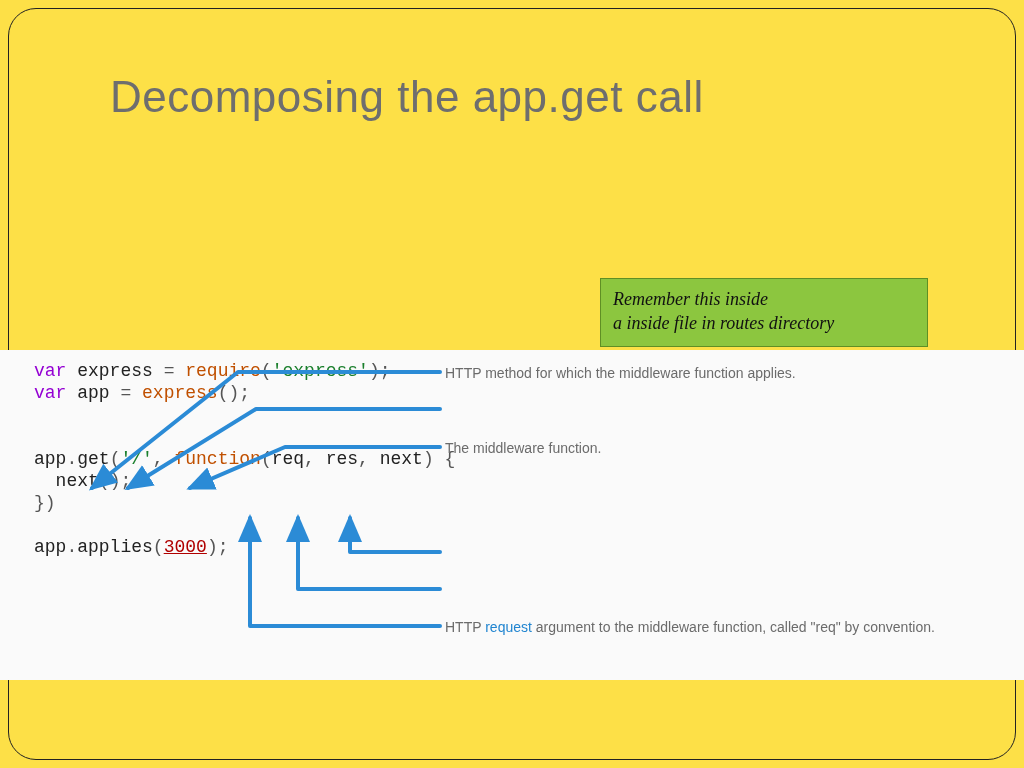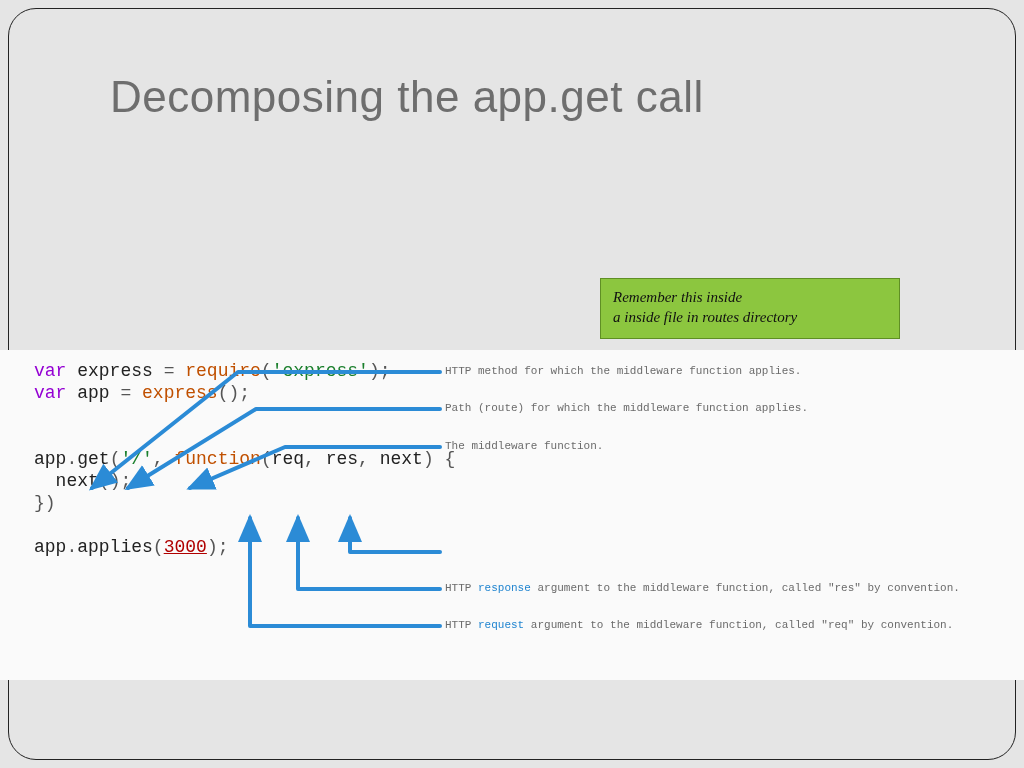--- a/index.html
+++ b/index.html
@@ -1,48 +1,48 @@
 <!DOCTYPE html>
 <html><head>
 <meta charset="utf-8">
 <style>
   * { box-sizing: border-box; margin: 0; padding: 0; }
   html, body { width: 1024px; height: 768px; background: #fff; font-family: Arial, Helvetica, sans-serif; }
   .slide {
     position: relative;
     width: 1024px;
     height: 768px;
-    background: #e5e5e5;
+    background: #fde047;
   }
   .frame {
     position: absolute;
     left: 8px; right: 8px; top: 8px; bottom: 8px;
     border: 1.5px solid #222;
     border-radius: 28px;
   }
   .title {
     position: absolute;
     left: 110px;
     top: 72px;
     font-size: 44px;
     font-weight: 400;
     color: #6e6e6e;
     letter-spacing: 0.5px;
   }
   .greenbox {
     position: absolute;
     left: 600px;
     top: 278px;
-    width: 300px;
+    width: 328px;
     padding: 8px 12px 10px 12px;
     background: #8cc63f;
     border: 1px solid #5f8f24;
     font-family: Georgia, 'Times New Roman', serif;
     font-style: italic;
-    font-size: 15px;
+    font-size: 18px;
     line-height: 1.35;
     color: #111;
   }
   .diagram {
     position: absolute;
     left: 0;
     top: 350px;
     width: 1024px;
     height: 330px;
     background: #fafafa;
@@ -59,24 +59,23 @@
   }
   .kw { color: #9400d3; }      
   .id { color: #222; }
   .fn { color: #c05000; }      
   .str{ color: #1a7f2c; }      
   .num{ color: #b00000; text-decoration: underline; }      
   .pun{ color: #555; }         
 
   .label {
     position: absolute;
-    font-size: 11px;
+    font-size: 14px;
     color: #6b6b6b;
     white-space: nowrap;
-    font-family: Liberation Mono, monospace;
   }
   .label a { color: #2185d0; text-decoration: none; }
 
   .svg-arrows { position: absolute; left: 0; top: 0; width: 1024px; height: 330px; pointer-events: none; }
 </style>
 </head>
 <body>
 
 <div class="slide">
   <div class="frame"></div>
@@ -94,25 +93,21 @@
 <span class="kw">var</span><span class="id"> app </span><span class="pun">= </span><span class="fn">express</span><span class="pun">();</span>
 
 
 <span class="id">app</span><span class="pun">.</span><span class="id">get</span><span class="pun">(</span><span class="str">'/'</span><span class="pun">, </span><span class="fn">function</span><span class="pun">(</span><span class="id">req</span><span class="pun">, </span><span class="id">res</span><span class="pun">, </span><span class="id">next</span><span class="pun">) {</span>
   <span class="id">next</span><span class="pun">();</span>
 <span class="pun">})</span>
 
 <span class="id">app</span><span class="pun">.</span><span class="id">applies</span><span class="pun">(</span><span class="num">3000</span><span class="pun">);</span></div>
 
     <div class="label" style="left:445px; top:15px;">HTTP method for which the middleware function applies.</div>
-    <div class="label" style="left:445px; top:52px;">Path (route) for which the middleware function applies.</div>
     <div class="label" style="left:445px; top:90px;">The middleware function.</div>
-    <div class="label" style="left:445px; top:232px;">
-      <span>HTTP </span><a href="#">response</a><span> argument to the middleware function, called "res" by convention.</span>
-    </div>
     <div class="label" style="left:445px; top:269px;">
       <span>HTTP </span><a href="#">request</a><span> argument to the middleware function, called "req" by convention.</span>
     </div>
 
     <svg class="svg-arrows" viewBox="0 0 1024 330">
       <defs>
         <marker id="arrowhead" markerWidth="8" markerHeight="8" refX="6" refY="3" orient="auto" markerUnits="strokeWidth">
           <path d="M0,0 L7,3 L0,6 Z" fill="#2b8bd6"></path>
         </marker>
       </defs>

